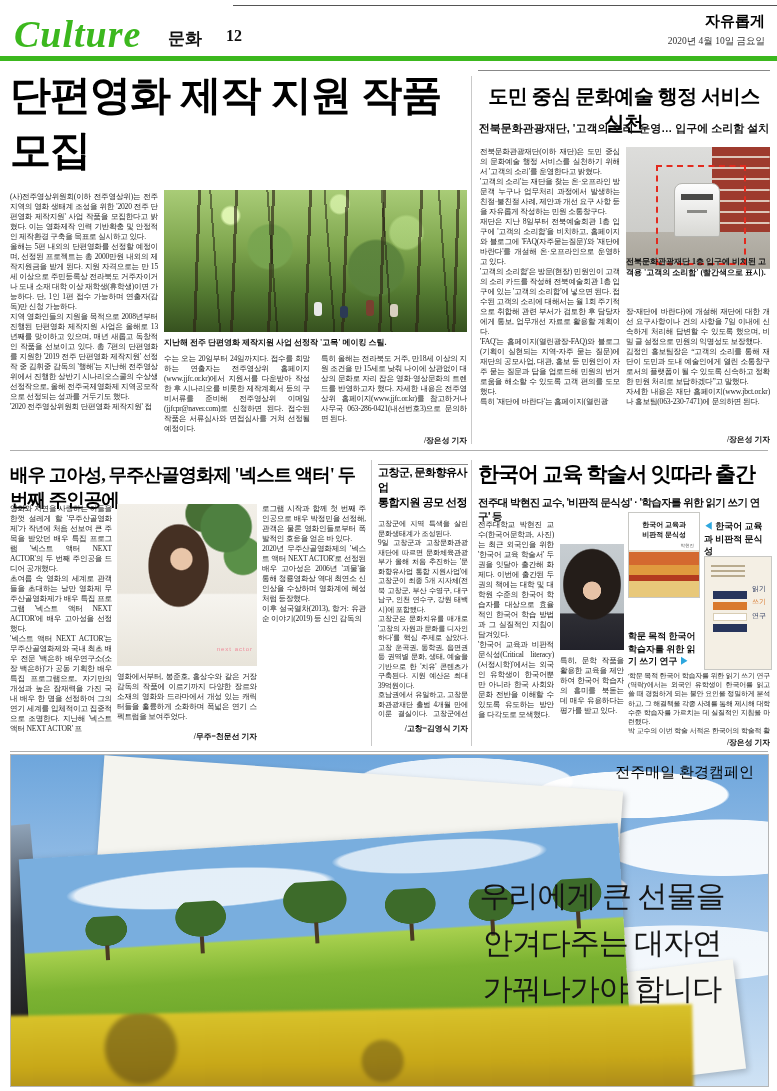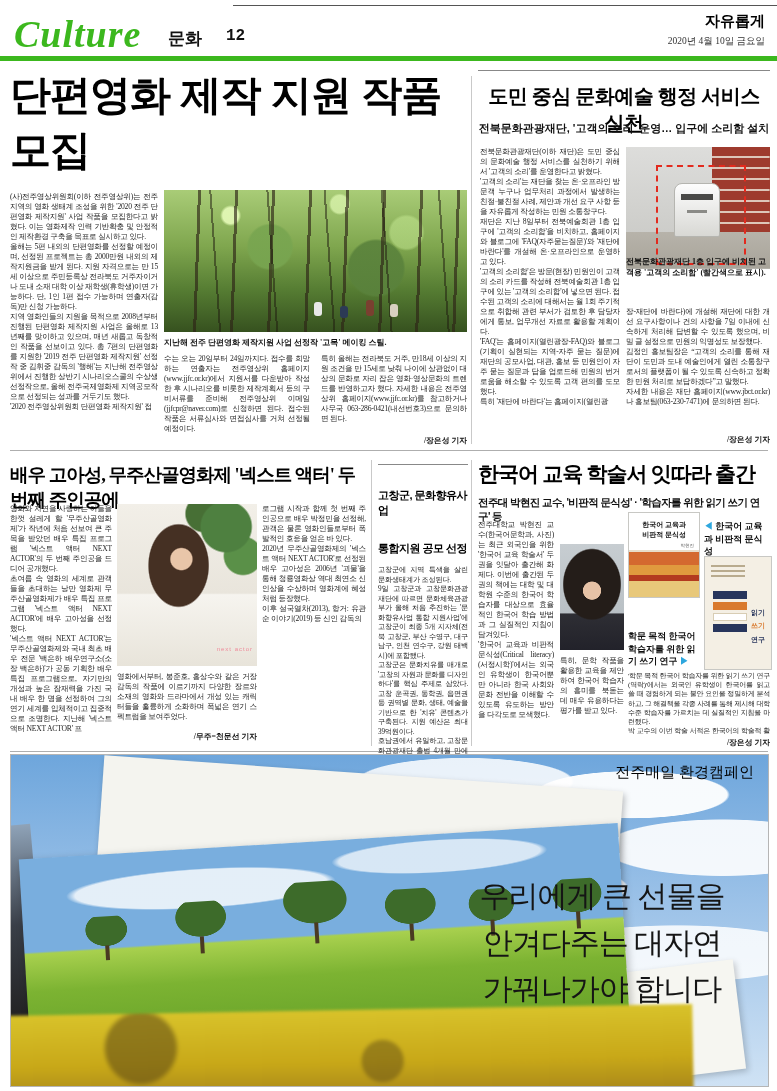--- a/index.html
+++ b/index.html
@@ -4,21 +4,21 @@
 <style>
   html,body{margin:0;padding:0;background:#e9e9e9;}
   .page{position:relative;width:777px;height:1091px;margin:0 auto;background:#fff;overflow:hidden;
         font-family:"Liberation Serif",serif;color:#1a1a1a;}
   
   .top-rule{position:absolute;left:233px;top:5px;width:544px;height:1px;background:#555;}
   .logo{position:absolute;left:14px;top:12px;font-family:"Liberation Serif",serif;
         font-style:italic;font-weight:700;font-size:38px;color:#3cb81e;letter-spacing:1px;}
   .section-label{position:absolute;left:168px;top:27px;font-family:Liberation Sans, sans-serif;
         font-weight:700;font-size:17px;color:#111;}
-  .page-number{position:absolute;left:226px;top:27px;font-family:Liberation Mono, monospace;
+  .page-number{position:absolute;left:226px;top:27px;font-family:Liberation Serif, serif;
         font-weight:700;font-size:16px;color:#111;}
   .paper-name{position:absolute;right:12px;top:12px;font-weight:700;font-size:15px;color:#000;}
   .edition-date{position:absolute;right:12px;top:35px;font-size:9.5px;color:#333;}
   .green-bar{position:absolute;left:0;top:56px;width:777px;height:5px;background:#3cb81e;}
   
   .body-text{font-size:7.6px;line-height:1.32;text-align:justify;white-space:pre-line;
              letter-spacing:-0.2px;overflow:hidden;color:#222;}
   .byline{text-align:right;font-size:7.8px;font-weight:700;margin-top:3px;color:#111;}
   .caption{font-size:8px;font-weight:700;line-height:1.35;color:#111;}
   .vrule{position:absolute;width:1px;background:#c9c9c9;}
@@ -79,21 +79,21 @@
       radial-gradient(ellipse 22% 26% at 44% 38%, #453023 0 96%, transparent 100%),
       linear-gradient(180deg,#f2efe8 0,#e9e5dc 55%,#f6f4ef 56%,#e8e4da 100%);}
   .watermark{position:absolute;right:4px;bottom:14px;font-family:"Liberation Sans",sans-serif;
              font-size:6px;color:#ef8a9a;letter-spacing:1px;}
   .actor-col2b{position:absolute;left:107px;top:216px;width:140px;height:70px;}
   .actor-col3{position:absolute;left:252px;top:48px;width:104px;height:244px;}
   
   .gochang{position:absolute;left:378px;top:456px;width:90px;height:294px;}
   .gochang-rule{width:90px;height:1px;background:#888;margin-top:8px;}
   .gochang-t{font-family:"Liberation Sans",sans-serif;font-weight:700;font-size:11px;
-             letter-spacing:-0.5px;margin-top:23px;color:#000;}
+             letter-spacing:-0.5px;margin-top:0;color:#000;}
   .gochang-body{margin-top:10px;height:200px;font-size:7.2px;}
   
   .book{position:absolute;left:478px;top:456px;width:292px;height:294px;}
   .book-title{position:absolute;left:0;top:4px;width:292px;font-weight:700;font-size:21px;
               letter-spacing:-1px;color:#000;}
   .book-sub{position:absolute;left:0;top:40px;width:292px;font-family:"Liberation Sans",sans-serif;
             font-weight:700;font-size:10.5px;letter-spacing:-0.6px;color:#111;}
   .book-col1{position:absolute;left:0;top:64px;width:76px;height:228px;}
   .prof-photo{position:absolute;left:82px;top:88px;width:64px;height:106px;overflow:hidden;
     background:
@@ -110,22 +110,22 @@
   .arrow{color:#2ea7de;font-size:9px;}
   .cover2{position:absolute;left:226px;top:100px;width:66px;height:112px;border:1px solid #c8c8c4;
           background:#f4efe4;overflow:hidden;}
   .cover2-bars{position:absolute;left:6px;top:6px;width:34px;height:14px;
     background:repeating-linear-gradient(0deg,#b9ab8e 0 2px,transparent 2px 5px);}
   .stack{position:absolute;left:8px;top:34px;width:34px;}
   .stack div{height:8px;margin-bottom:3px;}
   .s-navy{background:#27355c;}
   .s-orange{background:#d97a2e;}
   .s-cream{background:#fff;border:1px solid #d8cdb4;height:6px !important;}
-  .cover2-labels{position:absolute;right:4px;top:50px;width:16px;text-align:left;
-                 font-weight:700;font-size:7px;line-height:1.9;}
+  .cover2-labels{position:absolute;right:4px;top:26px;width:16px;text-align:center;
+                 font-weight:400;font-size:7px;line-height:1.9;}
   .lab-navy{color:#27355c;} .lab-orange{color:#d97a2e;}
   .cap2{position:absolute;left:150px;top:174px;width:72px;font-size:9px;font-weight:700;line-height:1.4;color:#111;}
   .book-col2{position:absolute;left:150px;top:216px;width:142px;height:76px;}
   
   .campaign{position:absolute;left:10px;top:754px;width:757px;height:331px;border:1px solid #b5b5b5;
     overflow:hidden;
     background:
       radial-gradient(ellipse 18% 10% at 82% 12%, rgba(255,255,255,.95) 0 70%, transparent 72%),
       radial-gradient(ellipse 22% 12% at 94% 28%, rgba(255,255,255,.9) 0 70%, transparent 72%),
       radial-gradient(ellipse 16% 9% at 70% 40%, rgba(255,255,255,.8) 0 70%, transparent 72%),

